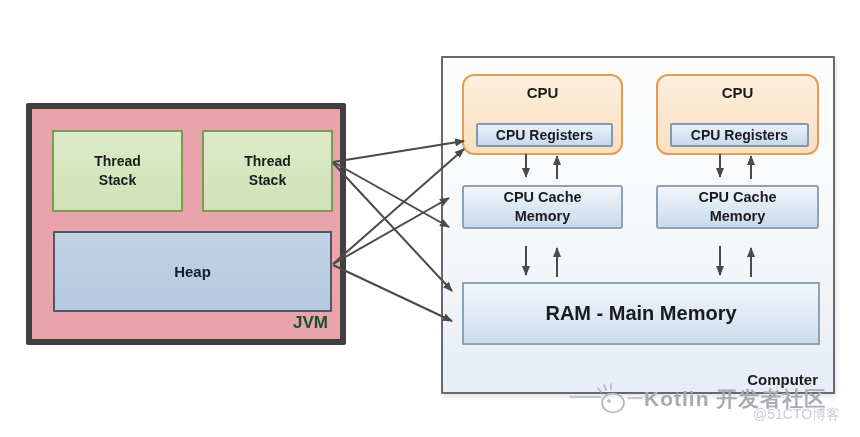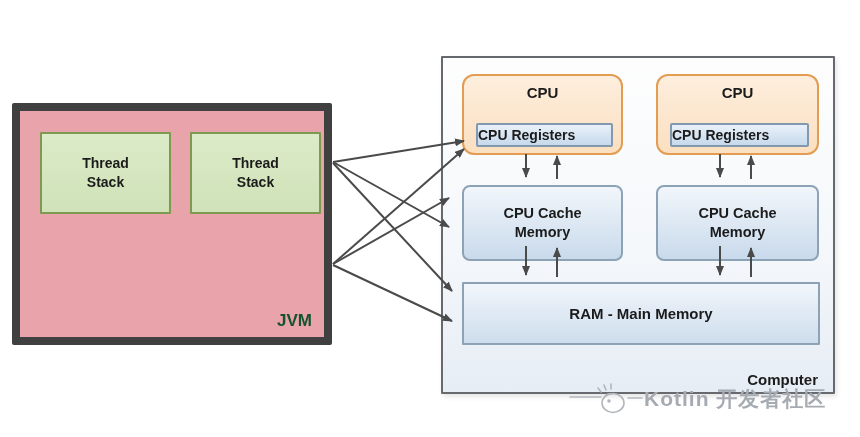--- a/index.html
+++ b/index.html
@@ -5,22 +5,22 @@
   html,body{margin:0;padding:0;background:#ffffff;}
   #stage{
     position:relative;width:860px;height:437px;background:#ffffff;overflow:hidden;
     font-family:"Liberation Sans", sans-serif;
   }
   .box{position:absolute;box-sizing:border-box;display:flex;align-items:center;justify-content:center;text-align:center;}
   .lbl{font-weight:bold;color:#1b1b1b;}
 
   
   #jvm{
-    left:12px;top:103px;width:320px;height:242px;
-    background:#e9a3ab;border:8px solid #404040;border-radius:2px;
+    left:26px;top:103px;width:320px;height:242px;
+    background:#e9a3ab;border:6px solid #404040;border-radius:2px;
   }
   .threadstack{
     position:absolute;box-sizing:border-box;width:131px;height:82px;top:21px;
     background:linear-gradient(180deg,#dcebc8 0%,#cfe2b8 100%);
     border:2px solid #7e9a50;border-radius:1px;
     display:flex;align-items:center;justify-content:center;
   }
   .threadstack .lbl{font-size:14px;line-height:19px;width:70px;}
   #threadstack-1{left:20px;}
   #threadstack-2{left:170px;}
@@ -45,41 +45,41 @@
     background:linear-gradient(180deg,#fdeedd 0%,#fbdfc0 100%);
     border:2px solid #e39d52;border-radius:12px;
   }
   #cpu-1{left:19px;width:161px;}
   #cpu-2{left:213px;width:163px;}
   .cpu-title{position:absolute;top:8px;left:0;width:100%;text-align:center;font-size:15px;font-weight:bold;color:#1b1b1b;}
   .registers{
     position:absolute;box-sizing:border-box;left:12px;top:47px;height:24px;
     background:linear-gradient(180deg,#e9f1f9 0%,#c6d9ec 100%);
     border:2px solid #8298ae;border-radius:2px;
-    display:flex;align-items:center;justify-content:flex-start;
+    display:flex;align-items:center;justify-content:center;
   }
   #cpu-1 .registers{width:137px;}
   #cpu-2 .registers{width:139px;}
   .registers .lbl{font-size:14px;}
   .cache{
-    position:absolute;box-sizing:border-box;top:127px;height:76px;
+    position:absolute;box-sizing:border-box;top:127px;height:44px;
     background:linear-gradient(180deg,#f1f6fb 0%,#c9daec 100%);
-    border:2px solid #8ea2b6;border-radius:8px;
+    border:2px solid #8ea2b6;border-radius:3px;
     display:flex;align-items:center;justify-content:center;
   }
   #cache-1{left:19px;width:161px;}
   #cache-2{left:213px;width:163px;}
   .cache .lbl{font-size:14.5px;line-height:19px;width:100px;}
   #ram{
     position:absolute;box-sizing:border-box;left:19px;top:224px;width:358px;height:63px;
     background:linear-gradient(180deg,#f1f6fb 0%,#cddded 100%);
     border:2px solid #8ea2b6;border-radius:1px;
     display:flex;align-items:center;justify-content:center;
   }
-  #ram .lbl{font-size:15px;}
+  #ram .lbl{font-size:20px;}
   #computer-label{position:absolute;right:15px;bottom:4px;font-size:15px;font-weight:bold;color:#1b1b1b;margin-left:45px;}
 
   
   #arrows{position:absolute;left:0;top:0;width:860px;height:437px;pointer-events:none;z-index:5;}
 
   
   #watermark{position:absolute;z-index:8;left:0;top:0;width:860px;height:437px;pointer-events:none;}
   #wm-brand{
     position:absolute;left:644px;top:385px;font-size:21px;font-weight:600;
     color:#a6abb2;letter-spacing:1px;white-space:nowrap;
@@ -92,20 +92,23 @@
 <body>
 
 <div id="stage">
 
   <div class="box" id="jvm">
     <div class="threadstack" id="threadstack-1">
       <span class="lbl">Thread Stack</span>
     </div>
     <div class="threadstack" id="threadstack-2">
       <span class="lbl">Thread Stack</span>
+    </div>
+    <div id="heap">
+      <span class="lbl">Heap</span>
     </div>
     <span id="jvm-label">JVM</span>
   </div>
 
   <div class="box" id="computer">
     <div class="cpu" id="cpu-1">
       <span class="cpu-title">CPU</span>
       <div class="registers">
         <span class="lbl">CPU Registers</span>
       </div>
@@ -165,15 +168,16 @@
         <line x1="628" y1="398" x2="642" y2="398"></line>
         <ellipse cx="613" cy="403" rx="11" ry="9.5"></ellipse>
         <path d="M605,396 q3,-3 7,-2"></path>
         <path d="M598,388 l3,4"></path>
         <path d="M604,385 l2,5"></path>
         <path d="M611,384 l0,5"></path>
         <circle cx="609" cy="401" r="1" fill="#b2b6bc"></circle>
       </g>
     </svg>
     <span id="wm-brand">Kotlin 开发者社区</span>
+    <span id="wm-attr">@51CTO博客</span>
   </div>
 
 </div>
 
 </body></html>

